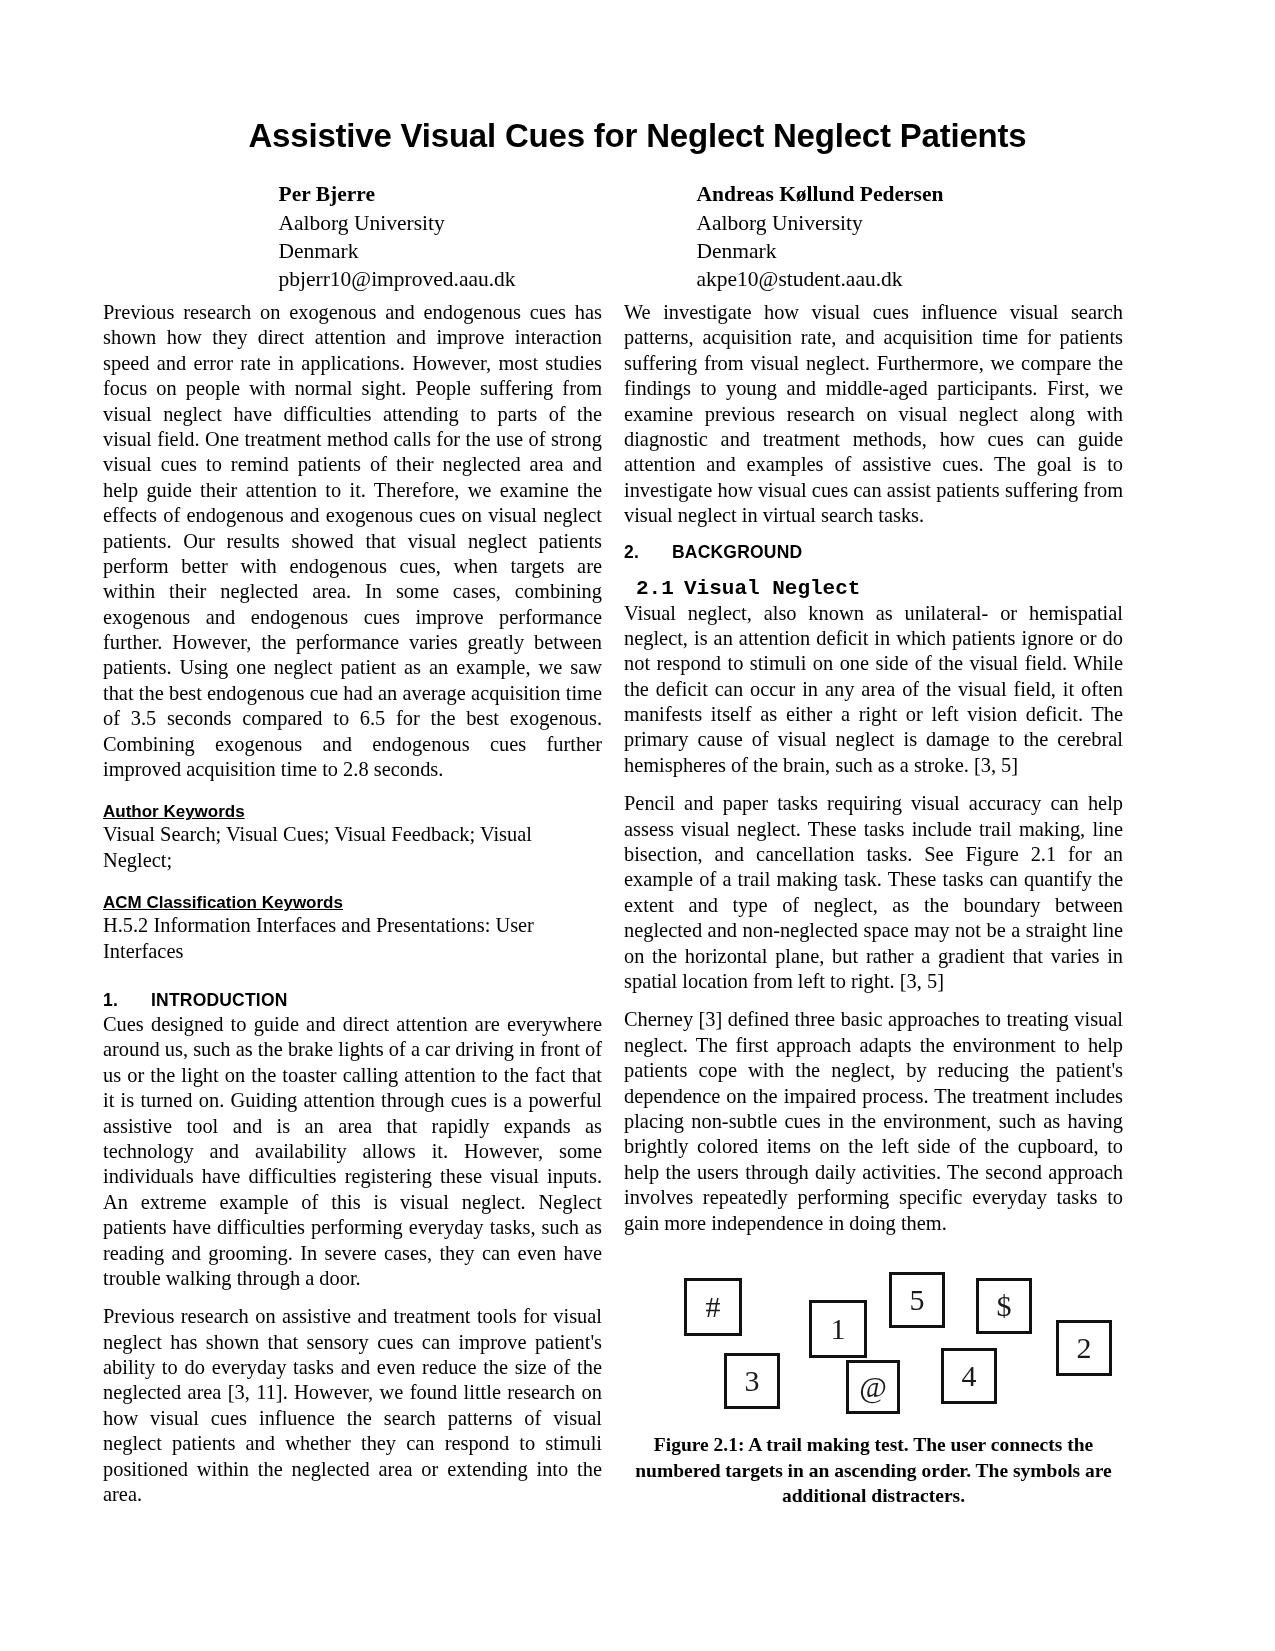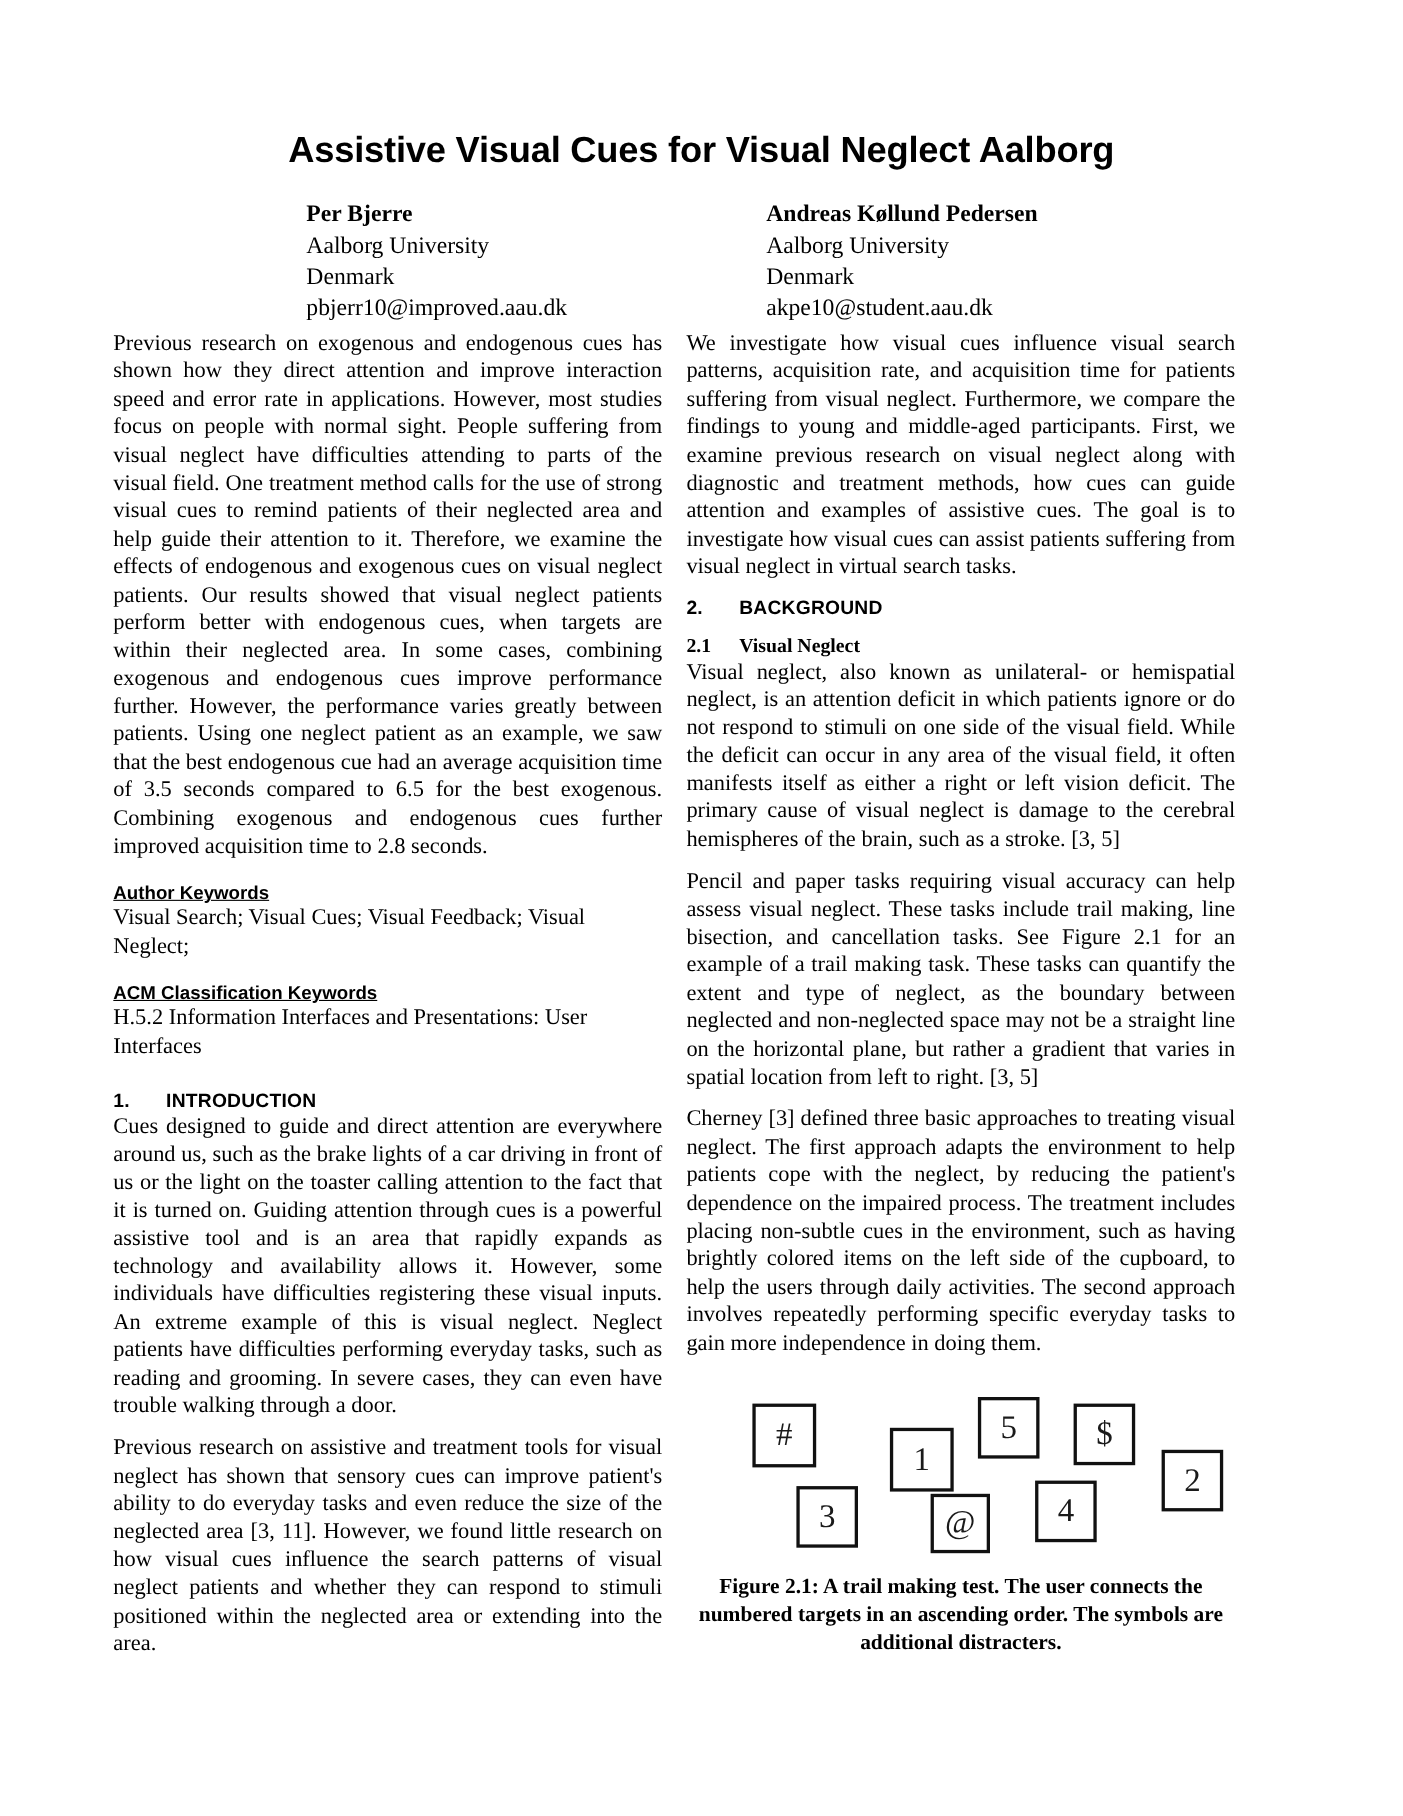--- a/index.html
+++ b/index.html
@@ -71,24 +71,24 @@
     padding: 0;
   }
   .h1.numbered {
     margin-top: 26px;
   }
   .h1 .num {
     display: inline-block;
     width: 48px;
   }
   .h2 {
-    font-family: Liberation Serif, serif;
-    font-weight: bold;
-    font-size: 18px;
-    margin: 14px 0 1px 0;
+    font-family: Liberation Mono, monospace;
+    font-weight: bold;
+    font-size: 21px;
+    margin: 14px 0 1px 12px;
   }
   .h2 .num {
     display: inline-block;
     width: 48px;
   }
   .hkw {
     font-family: "Liberation Sans", "DejaVu Sans", sans-serif;
     font-weight: bold;
     font-size: 17px;
     margin: 20px 0 0 0;
@@ -129,21 +129,21 @@
     line-height: 1.32;
     text-align: center;
     margin: 4px 6px 0 6px;
   }
 </style>
 </head>
 <body>
 
 <div class="page">
 
-  <h1 class="title">Assistive Visual Cues for Visual Neglect Aalborg</h1>
+  <h1 class="title">Assistive Visual Cues for Neglect Neglect Patients</h1>
 
   <div class="authors">
     <div class="author">
       <div class="author-name">Per Bjerre</div>
       <div class="author-line">Aalborg University</div>
       <div class="author-line">Denmark</div>
       <div class="author-line">pbjerr10@improved.aau.dk</div>
     </div>
     <div class="author">
       <div class="author-name">Andreas Køllund Pedersen</div>

